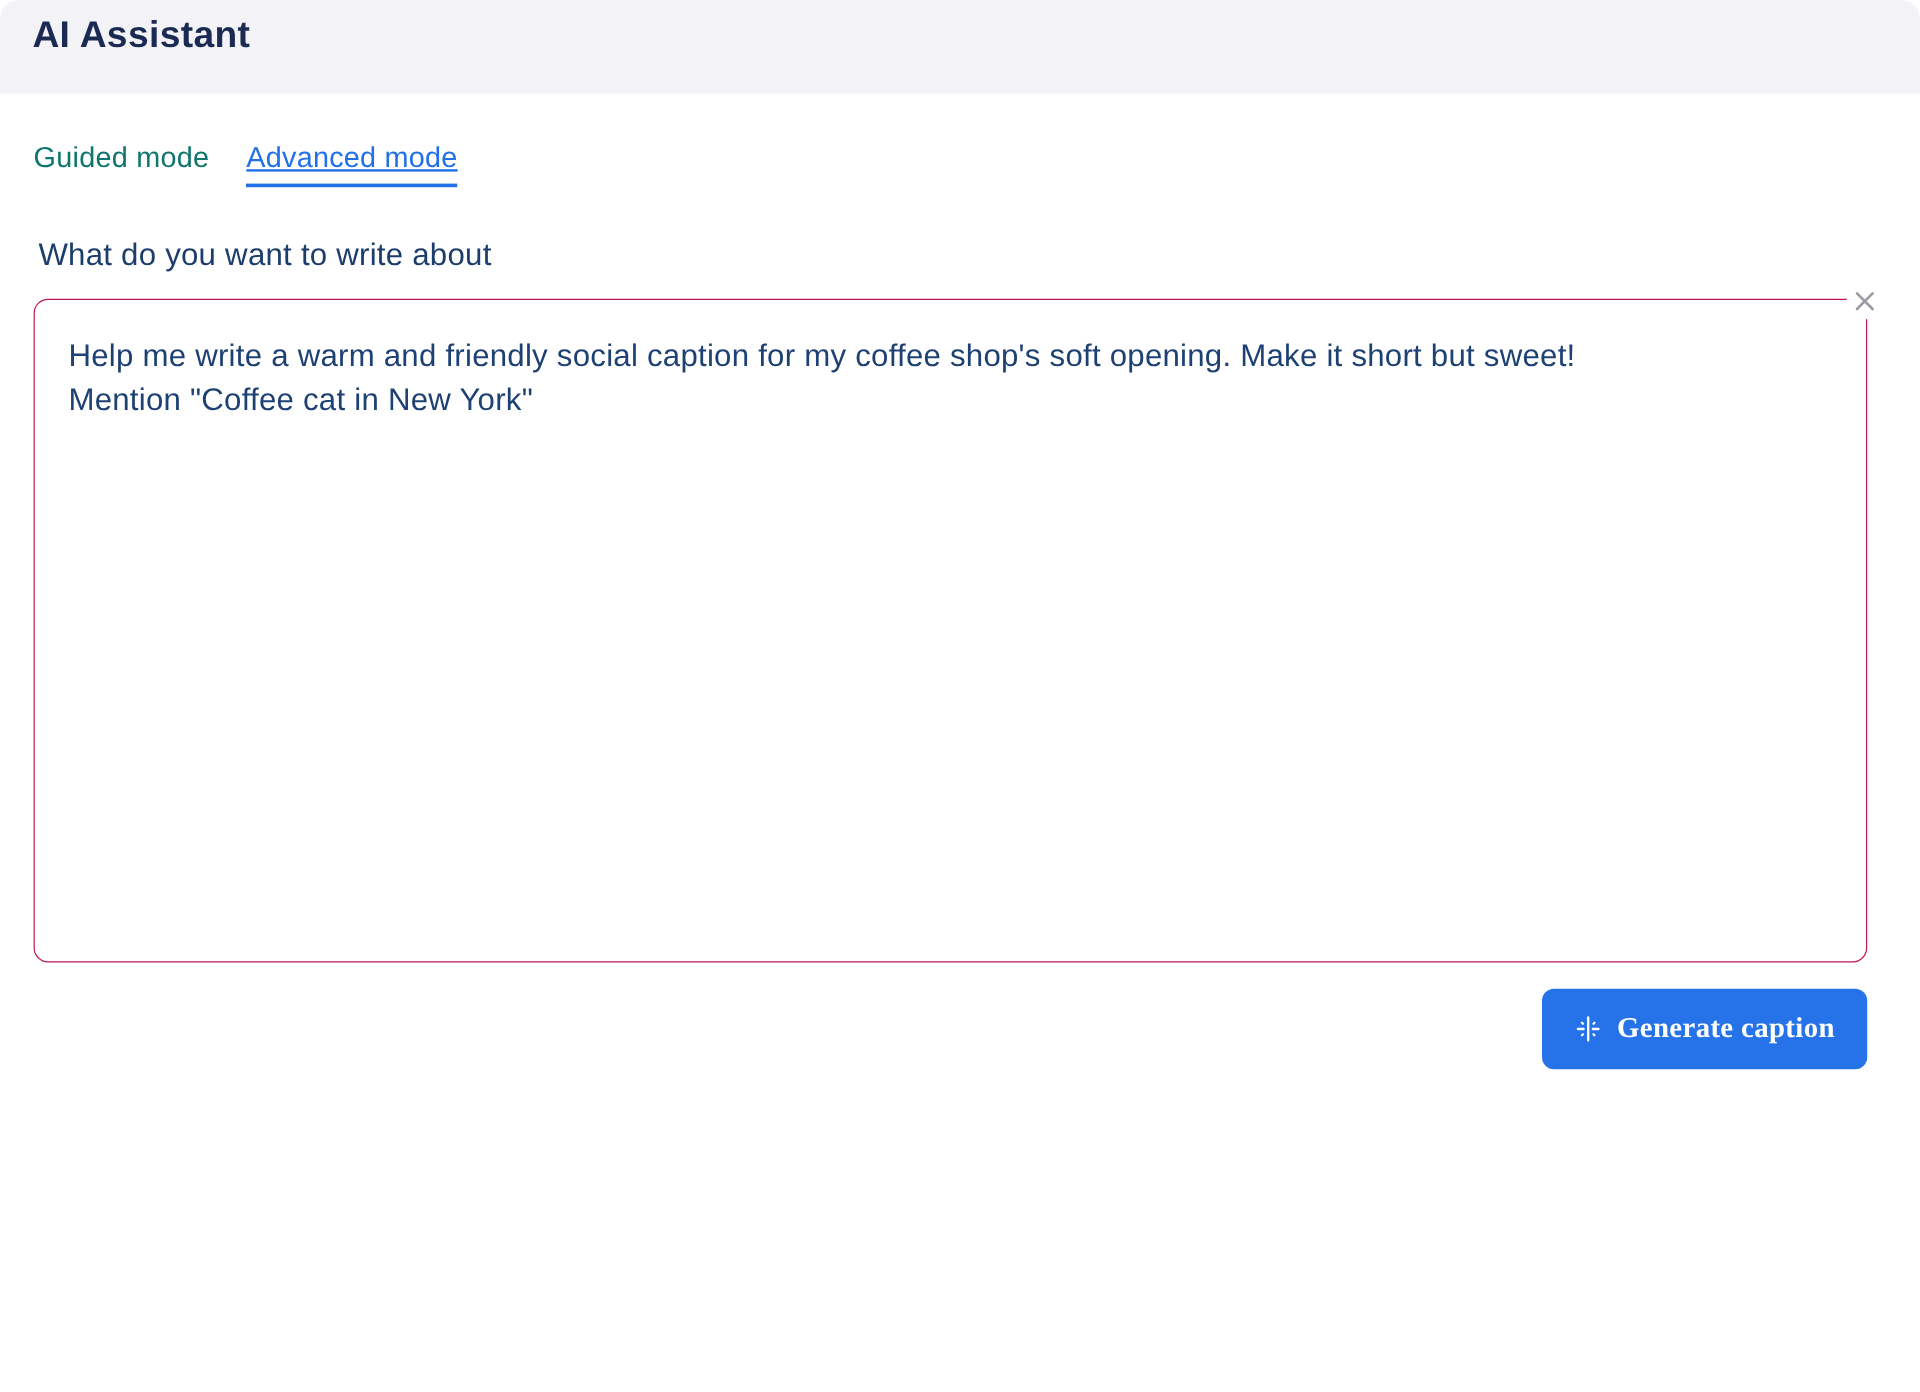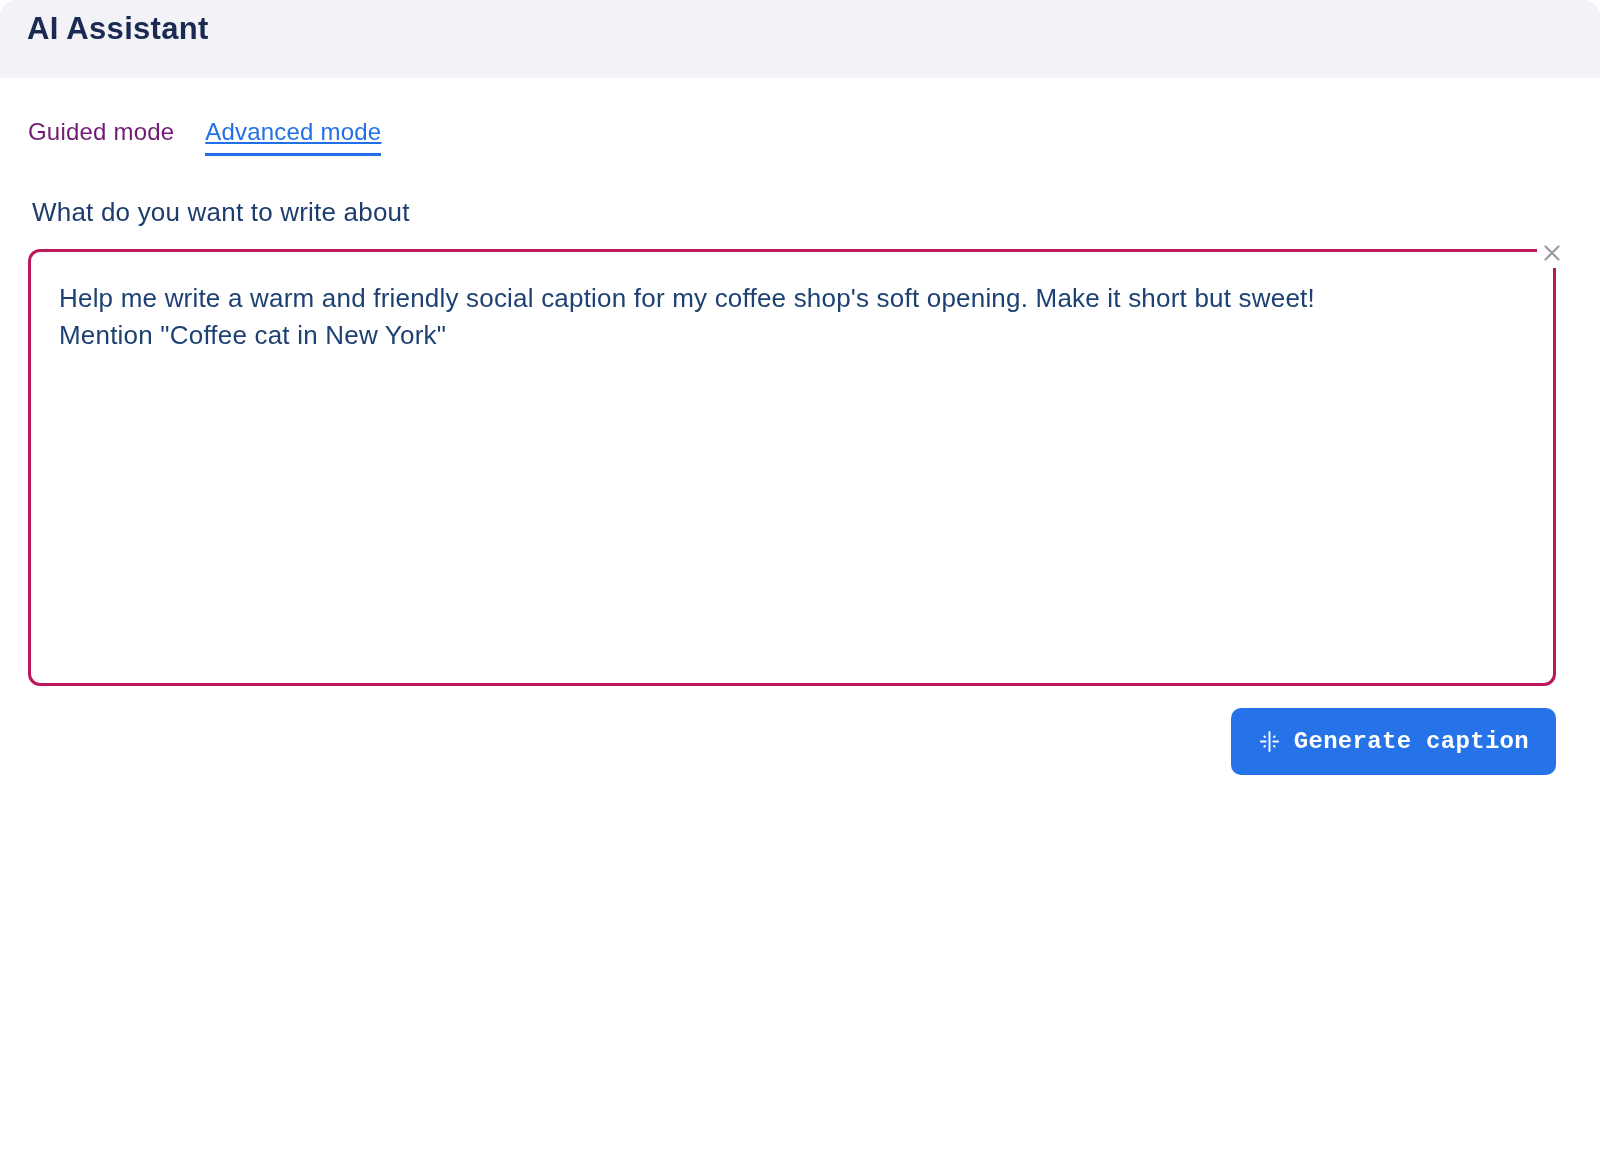--- a/index.html
+++ b/index.html
@@ -31,21 +31,21 @@
   .tabs {
     display: flex;
     gap: 31px;
     align-items: flex-start;
     margin: 40px 0 0 28px;
   }
   .tab {
     background: none; border: none; padding: 0;
     font-family: inherit;
     font-size: 24px;
-    color: #701a75;
+    color: #0f766e;
     letter-spacing: 0.2px;
     cursor: pointer;
   }
   .tab.active {
     color: #2170e8;
     font-weight: 500;
     padding-bottom: 7px;
     border-bottom: 3px solid #2170e8;
     text-decoration: underline;
   }
@@ -56,22 +56,22 @@
     margin: 41px 0 0 32px;
     font-size: 26px;
     color: #1d3d6d;
     letter-spacing: 0.2px;
   }
 
   
   .prompt-box {
     position: relative;
     margin: 21px 44px 0 28px;
-    height: 437px;
-    border: 3px solid #be185d;
+    height: 553px;
+    border: 1px solid #be185d;
     border-radius: 12px;
     background: #ffffff;
   }
   .prompt-input {
     display: block;
     width: 100%; height: 100%;
     border: none; outline: none; resize: none;
     background: transparent;
     border-radius: 12px;
     padding: 28px 60px 20px 28px;
@@ -98,21 +98,21 @@
     margin: 22px 44px 0 0;
   }
   .generate-btn {
     display: flex; align-items: center; gap: 13px;
     height: 67px;
     padding: 0 27px;
     background: #2673e9;
     border: none;
     border-radius: 10px;
     color: #ffffff;
-    font-family: Liberation Mono, monospace;
+    font-family: Liberation Serif, serif;
     font-size: 24px;
     font-weight: 600;
     letter-spacing: 0.3px;
     cursor: pointer;
   }
   .generate-btn .sparkle { flex: 0 0 auto; }
 </style>
 </head>
 <body>
 

